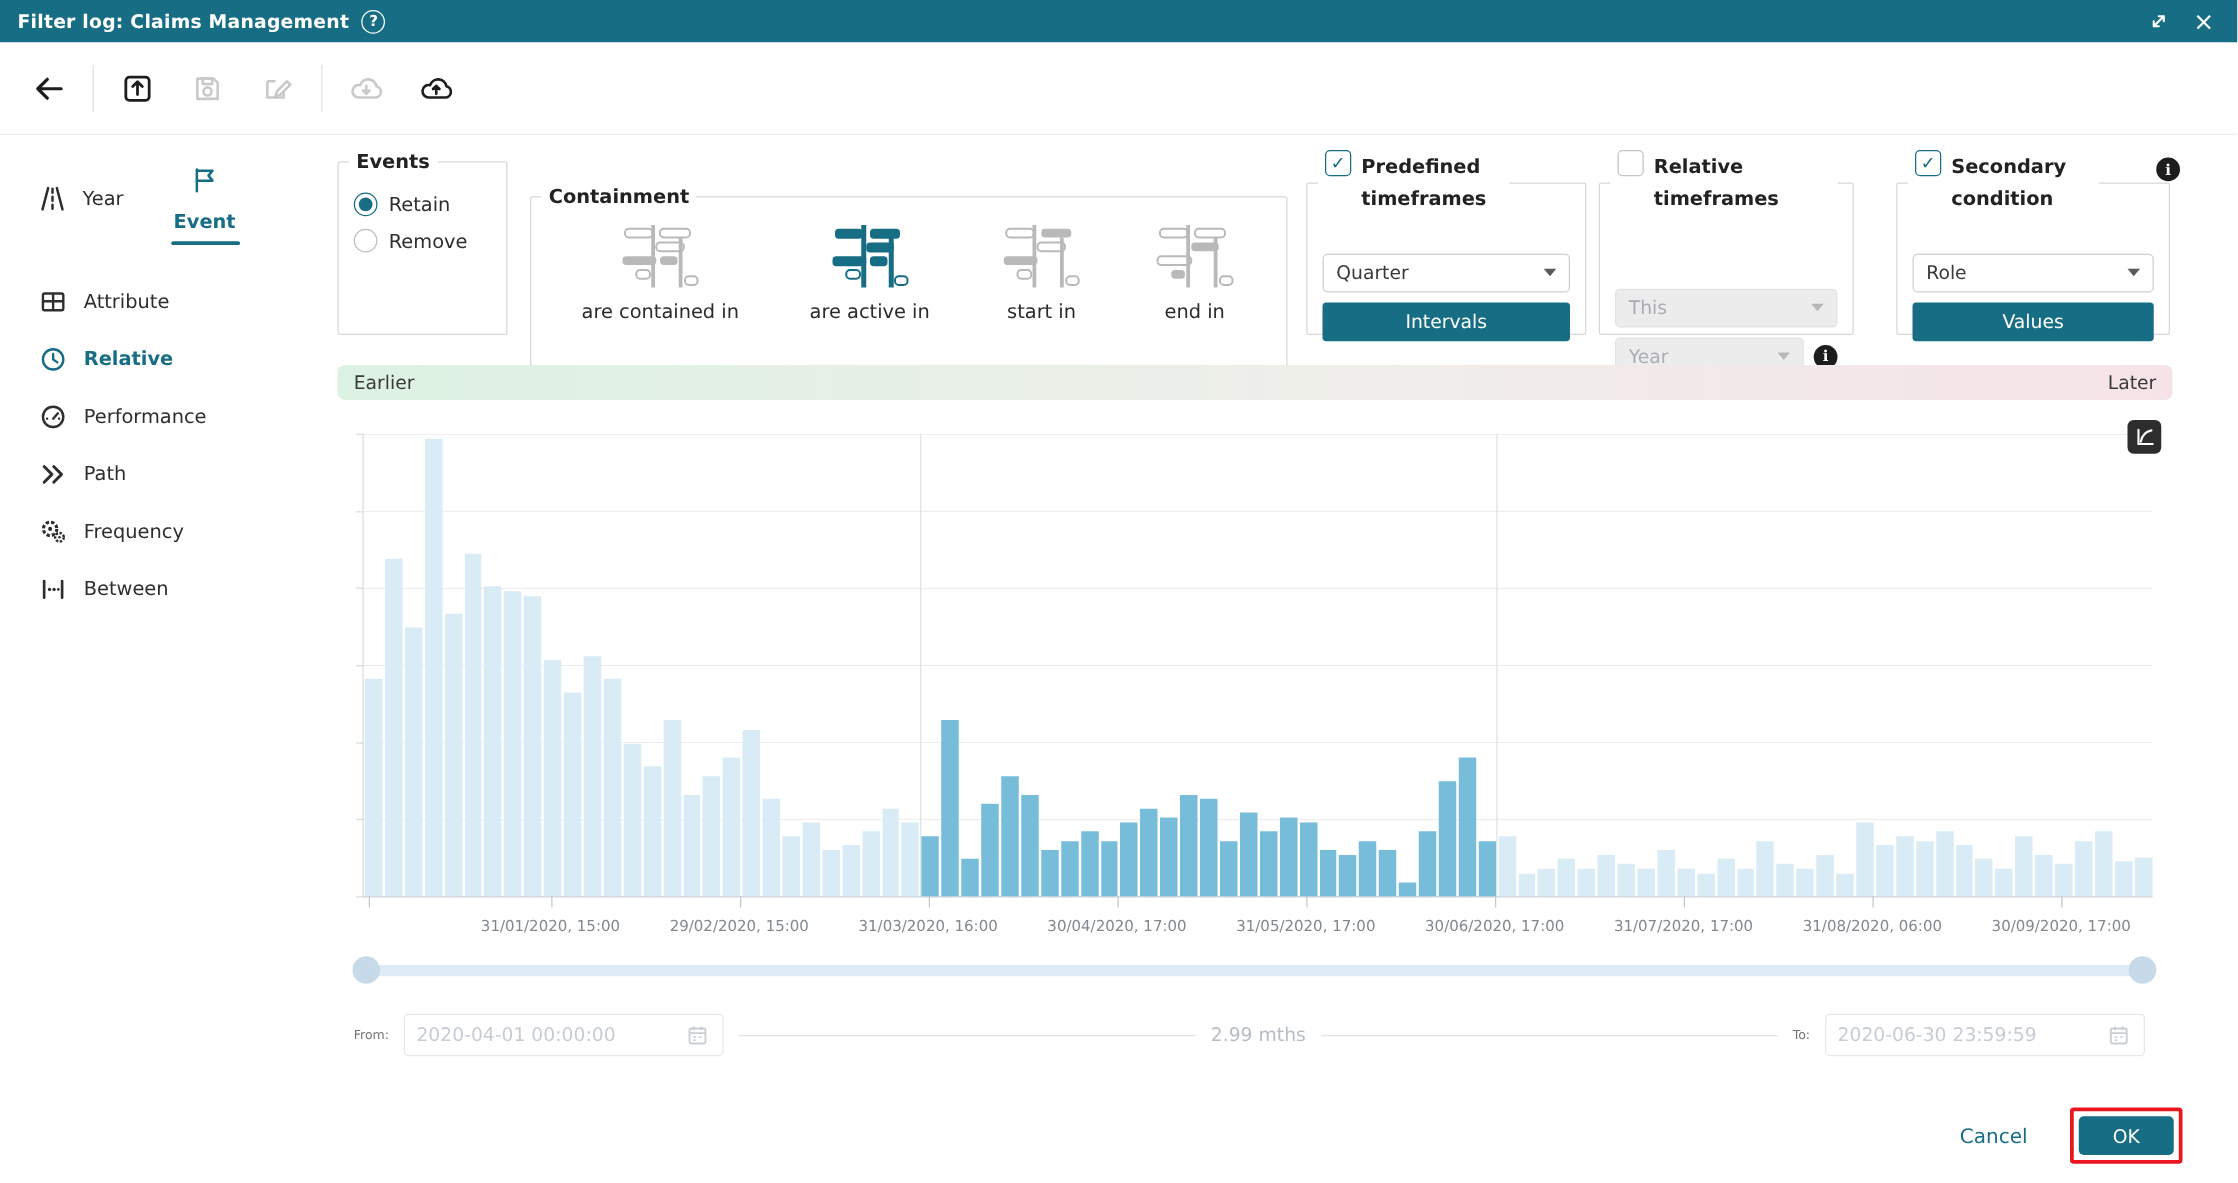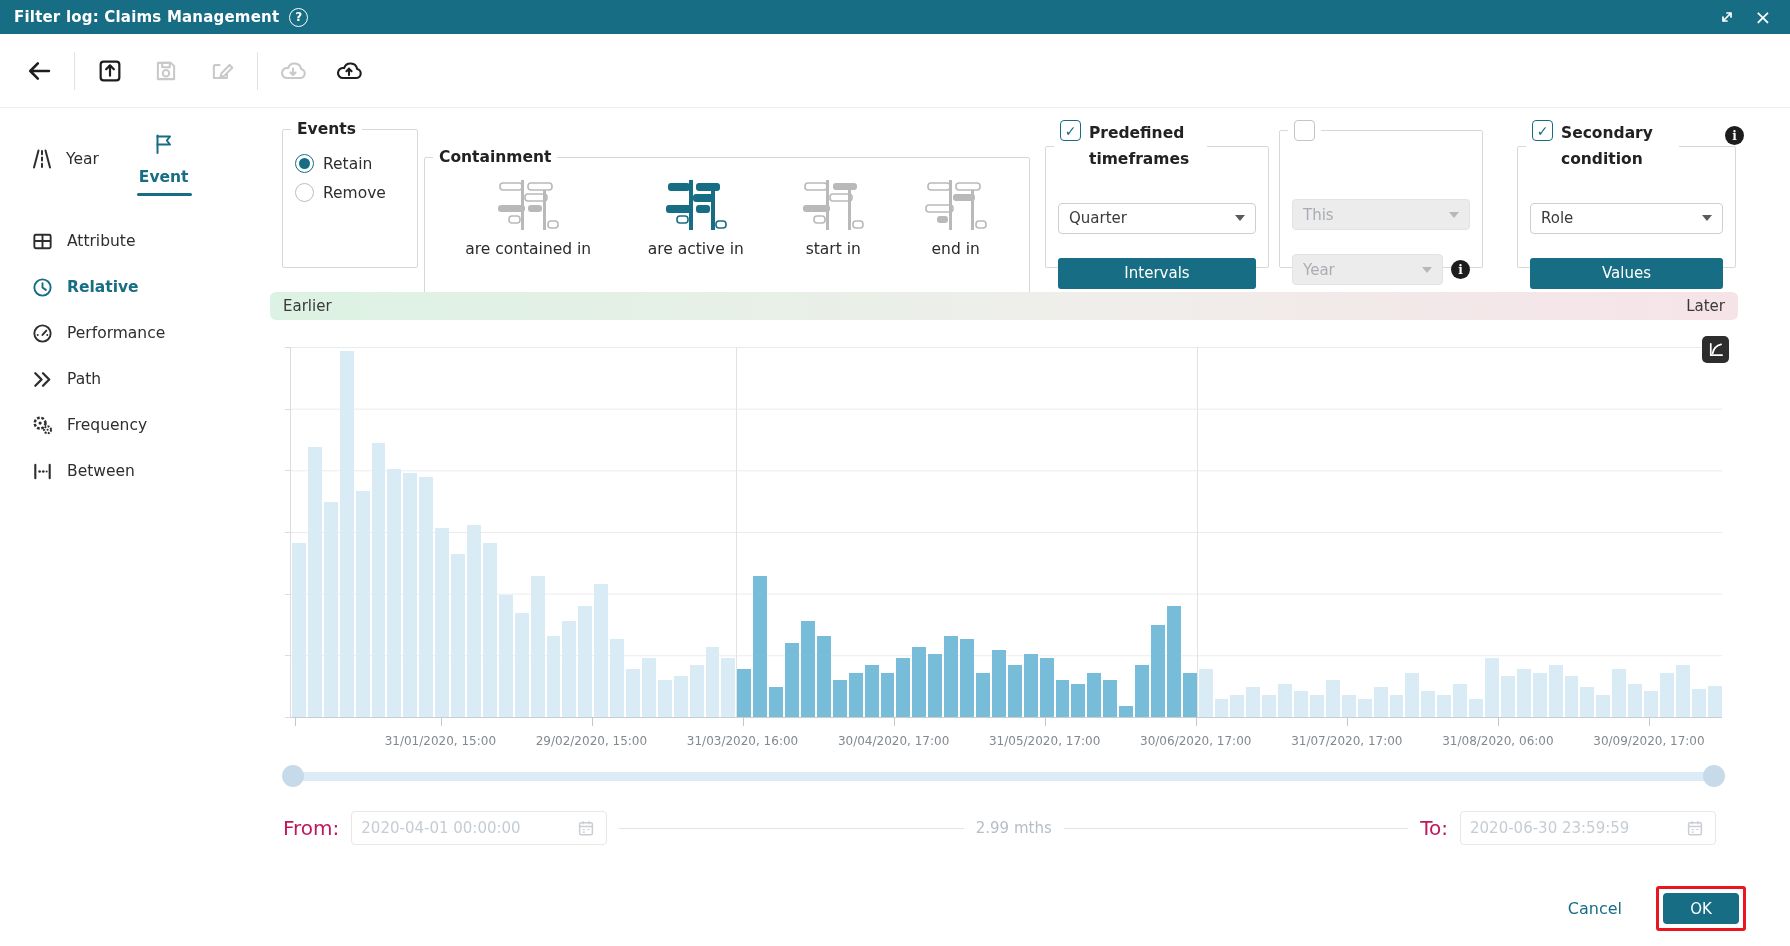--- a/index.html
+++ b/index.html
@@ -36,21 +36,21 @@
   .side-item { display:flex; align-items:center; gap:13px; padding-left:30px; height:46px; font-size:15.5px; color:#2e2e2e; cursor:pointer; }
   .side-item.active { color:var(--accent); font-weight:bold; }
   .sicon { width:24px; height:24px; flex:0 0 24px; display:flex; align-items:center; justify-content:center; }
 
   
   .main { position:absolute; left:268px; top:108px; right:0; bottom:0; }
 
   .filters-row { position:absolute; top:4px; left:0; right:0; height:162px; }
   fieldset { position:absolute; top:8px; height:148px; border:1px solid #d8d8d8; border-radius:2px; background:#fff; padding:6px 12px; }
   legend { font-size:15.5px; font-weight:bold; color:#222; padding:0 6px; margin-left:-4px; white-space:normal; }
-  .fs-events { left:2px;  width:136px;margin-left:12px; }
+  .fs-events { left:2px;  width:136px; }
   .fs-containment { left:156px; width:606px;margin-top:28px; }
   .fs-predef { left:777px; width:224px; }
   .fs-relative { left:1011px; width:204px; }
   .fs-secondary { left:1249px; width:219px; }
 
   .radio-row { display:flex; align-items:center; gap:9px; margin:10px 0 0 0; cursor:pointer; }
   .radio { width:19px; height:19px; border:1.6px solid #bdbdbd; border-radius:50%; display:flex; align-items:center; justify-content:center; background:#fff; }
   .radio.checked { border-color:var(--accent); }
   .radio.checked .dot { width:11px; height:11px; border-radius:50%; background:var(--accent); }
   .radio-label { font-size:15.5px; color:#2e2e2e; }
@@ -62,21 +62,21 @@
   .cont-icon .bar { fill:none; stroke:currentColor; stroke-width:1.6; }
   .cont-icon .bar.f { fill:currentColor; stroke:none; }
   .cont-icon .post { fill:currentColor; }
 
   .chk-legend { display:flex; align-items:flex-start; gap:8px; }
   .checkbox { width:21px; height:21px; border:1.6px solid #c4c4c4; border-radius:4px; background:#fff;
               display:flex; align-items:center; justify-content:center; font-size:14px; font-weight:bold; color:transparent; cursor:pointer; flex:0 0 21px; }
   .checkbox.checked { border-color:var(--accent); color:var(--accent); }
   .chk-label { font-size:15.5px; font-weight:bold; color:#222; line-height:1.7; }
   .w-narrow { max-width:112px; }
-  .panel-body { display:flex; flex-direction:column; gap:24px; }
+  .panel-body { display:flex; flex-direction:column; gap:8px; }
   .fs-predef .panel-body, .fs-secondary .panel-body { margin-top:24px; }
   .fs-relative .panel-body { margin-top:52px; }
   .select { height:31px; border:1px solid #cfcfcf; border-radius:4px; background:#fff; display:flex; align-items:center;
             padding:0 10px; font-size:15px; color:#3a3a3a; cursor:pointer; }
   .select .sval { flex:1; }
   .caret { width:0; height:0; border-left:5px solid transparent; border-right:5px solid transparent; border-top:6px solid #5a5a5a; }
   .select.disabled { background:#ececec; border-color:#e2e2e2; color:#a9adb3; cursor:default; }
   .select.disabled .caret { border-top-color:#b8b8b8; }
   .btn-teal { height:31px; border:none; border-radius:3px; background:var(--accent); color:#fff; font-size:15px;
               font-family:inherit; cursor:pointer; width:100%; }
@@ -106,21 +106,21 @@
              display:flex; align-items:center; justify-content:center; cursor:pointer; }
 
   
   .slider { position:absolute; left:17px; top:656px; width:1437px; height:24px; }
   .slider .track { position:absolute; top:8px; left:0; right:0; height:9px; border-radius:5px; background:#dcebf6; cursor:pointer; }
   .handle { position:absolute; top:1px; width:22px; height:22px; border-radius:50%; background:#c6dae9; cursor:grab; }
   .handle.left { left:-3px; } .handle.right { right:-3px; }
 
   
   .range-row { position:absolute; top:700px; left:15px; right:74px; height:40px; display:flex; align-items:center; gap:12px; }
-  .range-lbl { font-size:20px; color:#be185d;text-align:center; }
+  .range-lbl { font-size:10px; color:#737373;text-align:center; }
   .range-input { width:256px; height:34px; border:1px solid #e7e7e7; border-radius:4px; display:flex; align-items:center;
                  padding:0 9px; font-size:15px; color:#c6ccd3; background:#fff; }
   .range-input .val { flex:1; }
   .cal-ico { width:22px; height:22px; display:flex; align-items:center; justify-content:center; cursor:pointer; }
   .hline { flex:1; height:1px; background:#e3e3e3; }
   .duration { font-size:15px; color:#b6bdc4; white-space:nowrap; }
 
   
   .actions { position:absolute; top:778px; right:44px; display:flex; align-items:center; gap:34px; }
   .link-btn { color:var(--accent); font-size:16px; cursor:pointer; background:none; border:none; font-family:inherit; }
@@ -362,20 +362,21 @@
             <span class="caret"></span>
           </div>
           <button class="btn-teal">Intervals</button>
         </div>
       </fieldset>
 
       <fieldset class="fs-relative">
         <legend>
           <span class="chk-legend">
             <span class="checkbox">✓</span>
+            <span class="chk-label">Relative timeframes</span>
           </span>
         </legend>
         <div class="panel-body">
           <div class="select disabled">
             <span class="sval">This</span>
             <span class="caret"></span>
           </div>
           <div class="row-flex">
             <div class="select disabled" style="flex:1">
               <span class="sval">Year</span>

